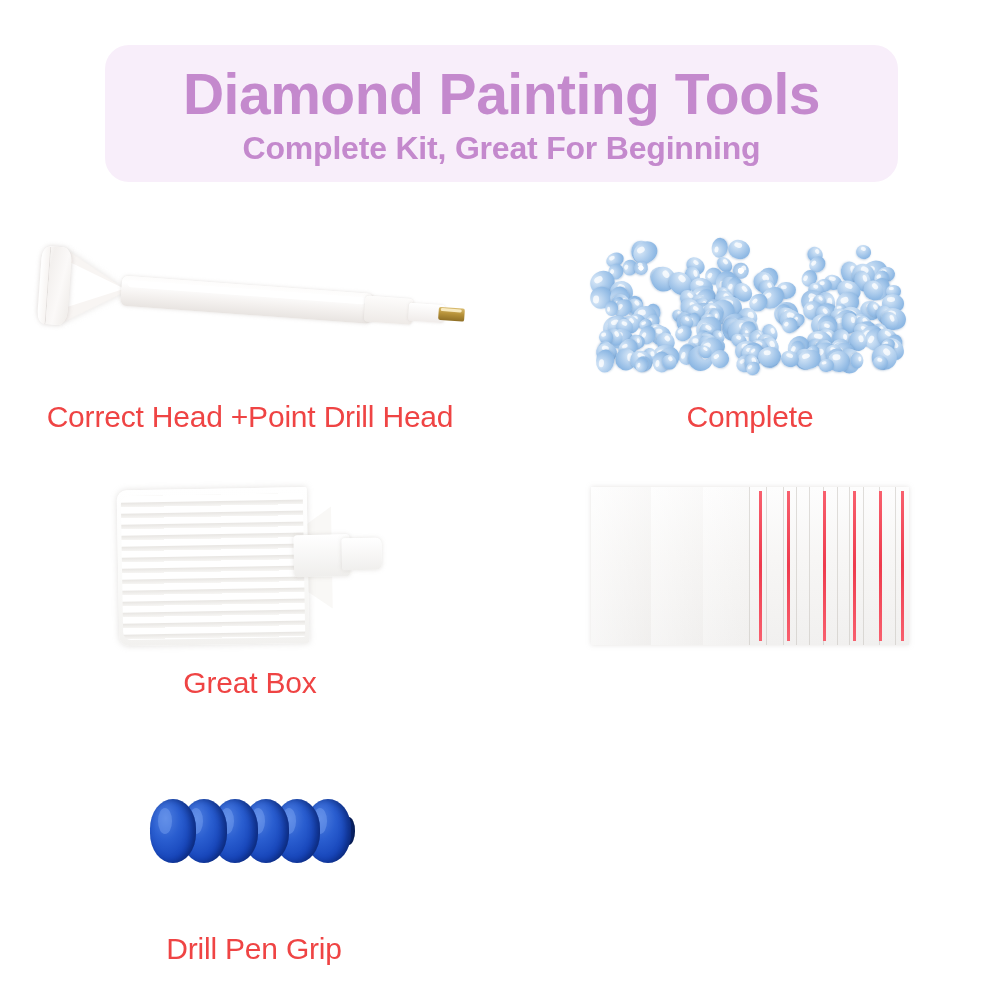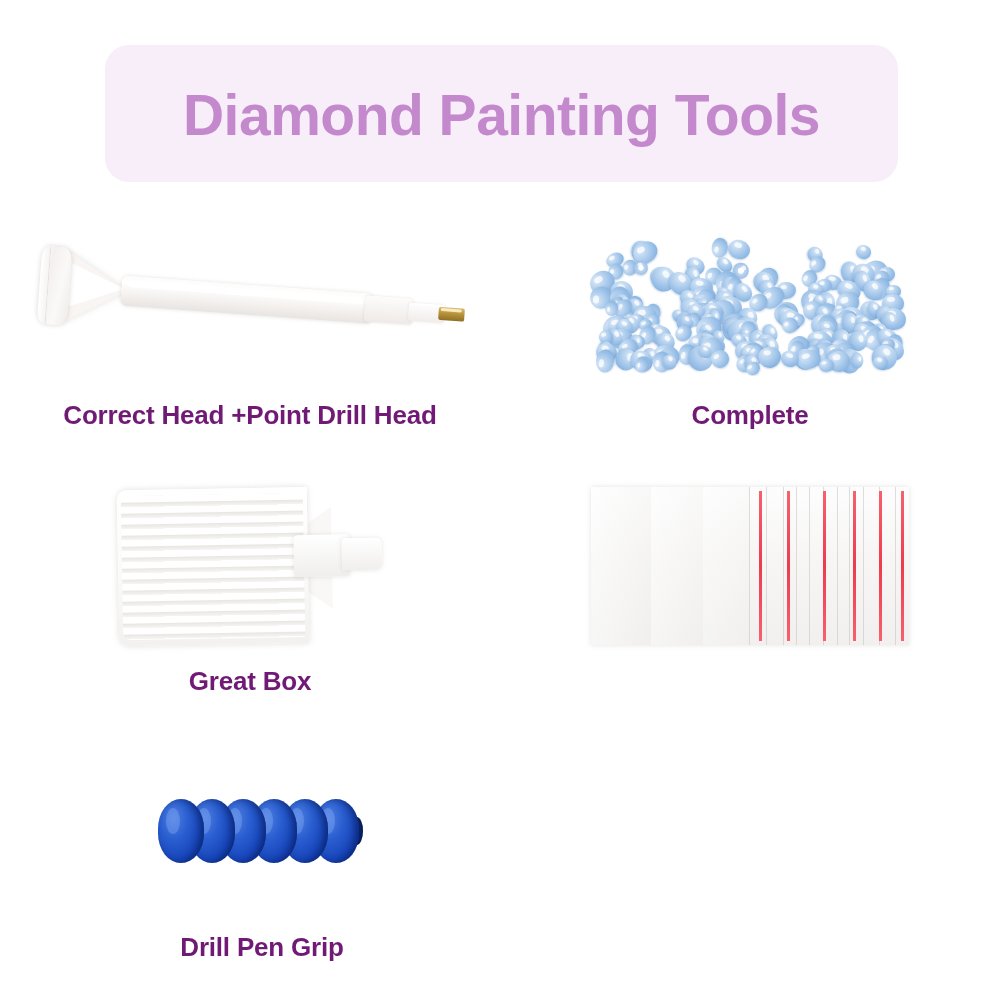--- a/index.html
+++ b/index.html
@@ -76,23 +76,23 @@
   .item-visual {
     position: relative;
     width: 100%;
     height: 200px;
     display: flex;
     align-items: center;
     justify-content: center;
   }
 
   .item-label {
-    font-size: 26px;
-    font-weight: bold;
-    color: #701a75;
+    font-size: 30px;
+    font-weight: normal;
+    color: #ef4444;
     letter-spacing: -0.2px;
     white-space: nowrap;
     text-align: center;
   }
 
   
   .pen-wrap {
     position: relative;
     width: 430px;
     height: 110px;
@@ -386,20 +386,21 @@
     background: linear-gradient(180deg, rgba(255,255,255,0.28), rgba(255,255,255,0));
   }
 </style>
 </head>
 <body>
 
 <div id="page">
 
   <div id="header-banner">
     <div id="main-title">Diamond Painting Tools</div>
+    <div id="sub-title">Complete Kit, Great For Beginning</div>
   </div>
 
   <div id="items-grid">
 
     <div class="item-cell" style="left:0px; top:0px;">
       <div class="item-visual">
         <div class="pen-wrap">
           <div class="pen-cone"></div>
           <div class="pen-cone-hl"></div>
           <div class="pen-shaft"></div>
@@ -674,21 +675,21 @@
             <div class="zipline" style="left: 168px;"></div>
             <div class="zipline" style="left: 196px;"></div>
             <div class="zipline" style="left: 232px;"></div>
             <div class="zipline" style="left: 262px;"></div>
             <div class="zipline" style="left: 288px;"></div>
             <div class="zipline" style="left: 310px;"></div>
           </div>
       </div>
     </div>
 
-    <div class="item-cell" style="left:12px; top:532px;">
+    <div class="item-cell" style="left:4px; top:532px;">
       <div class="item-visual">
         <div class="grip-wrap" id="grip-wrap">
           <div class="grip-bead" style="left: 0px; z-index: 10;"></div>
             <div class="grip-bead" style="left: 31px; z-index: 9;"></div>
             <div class="grip-bead" style="left: 62px; z-index: 8;"></div>
             <div class="grip-bead" style="left: 93px; z-index: 7;"></div>
             <div class="grip-bead" style="left: 124px; z-index: 6;"></div>
             <div class="grip-bead" style="left: 155px; z-index: 5;"></div>
             <div class="grip-hole"></div>
         </div>

